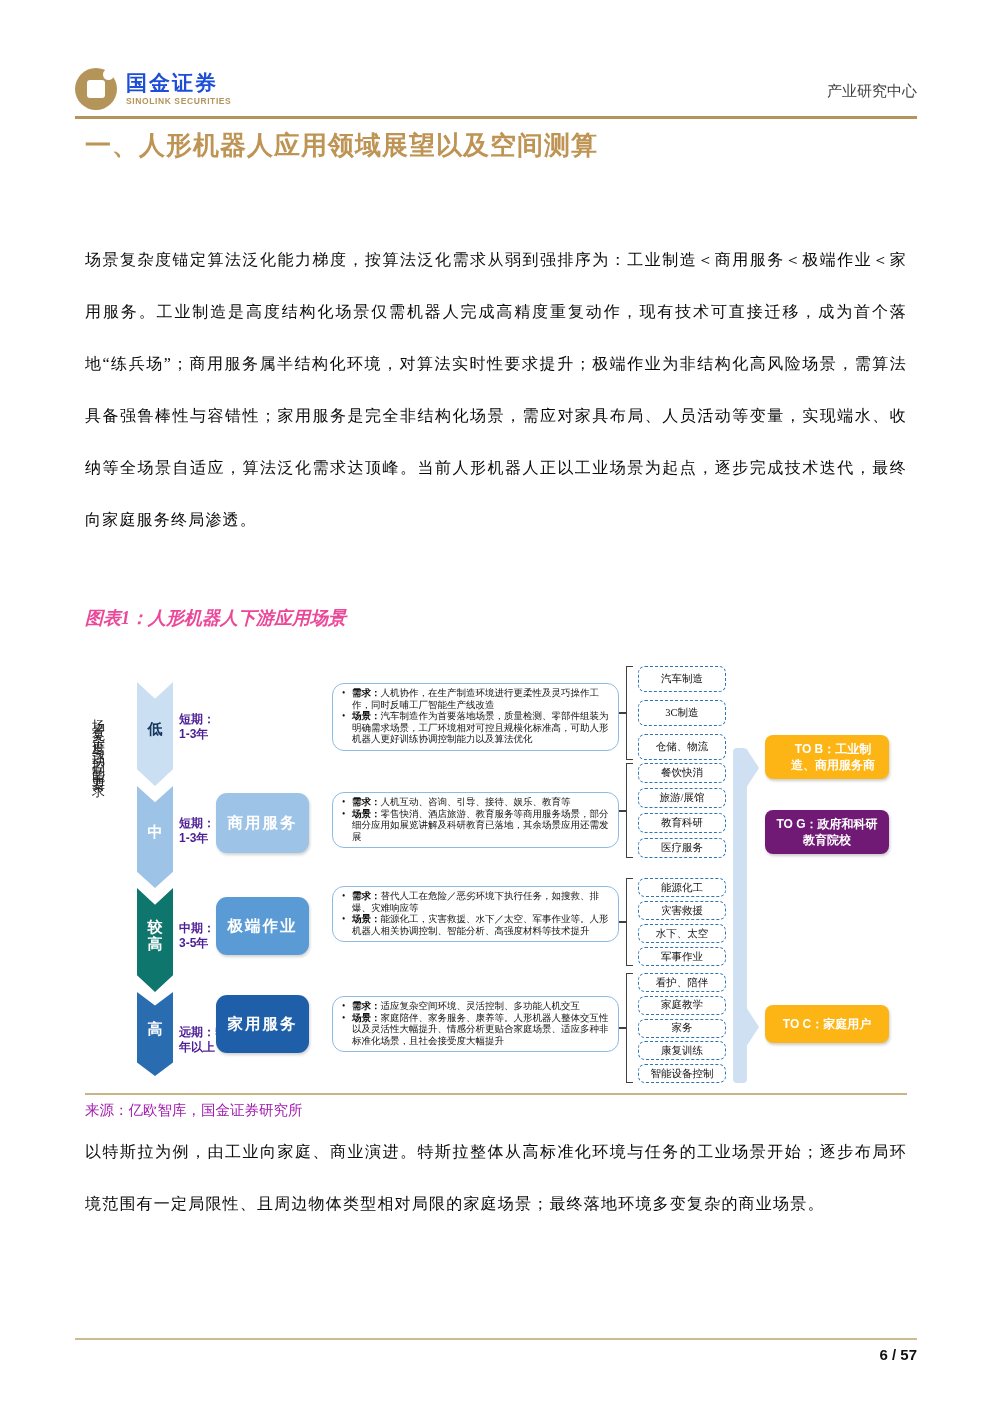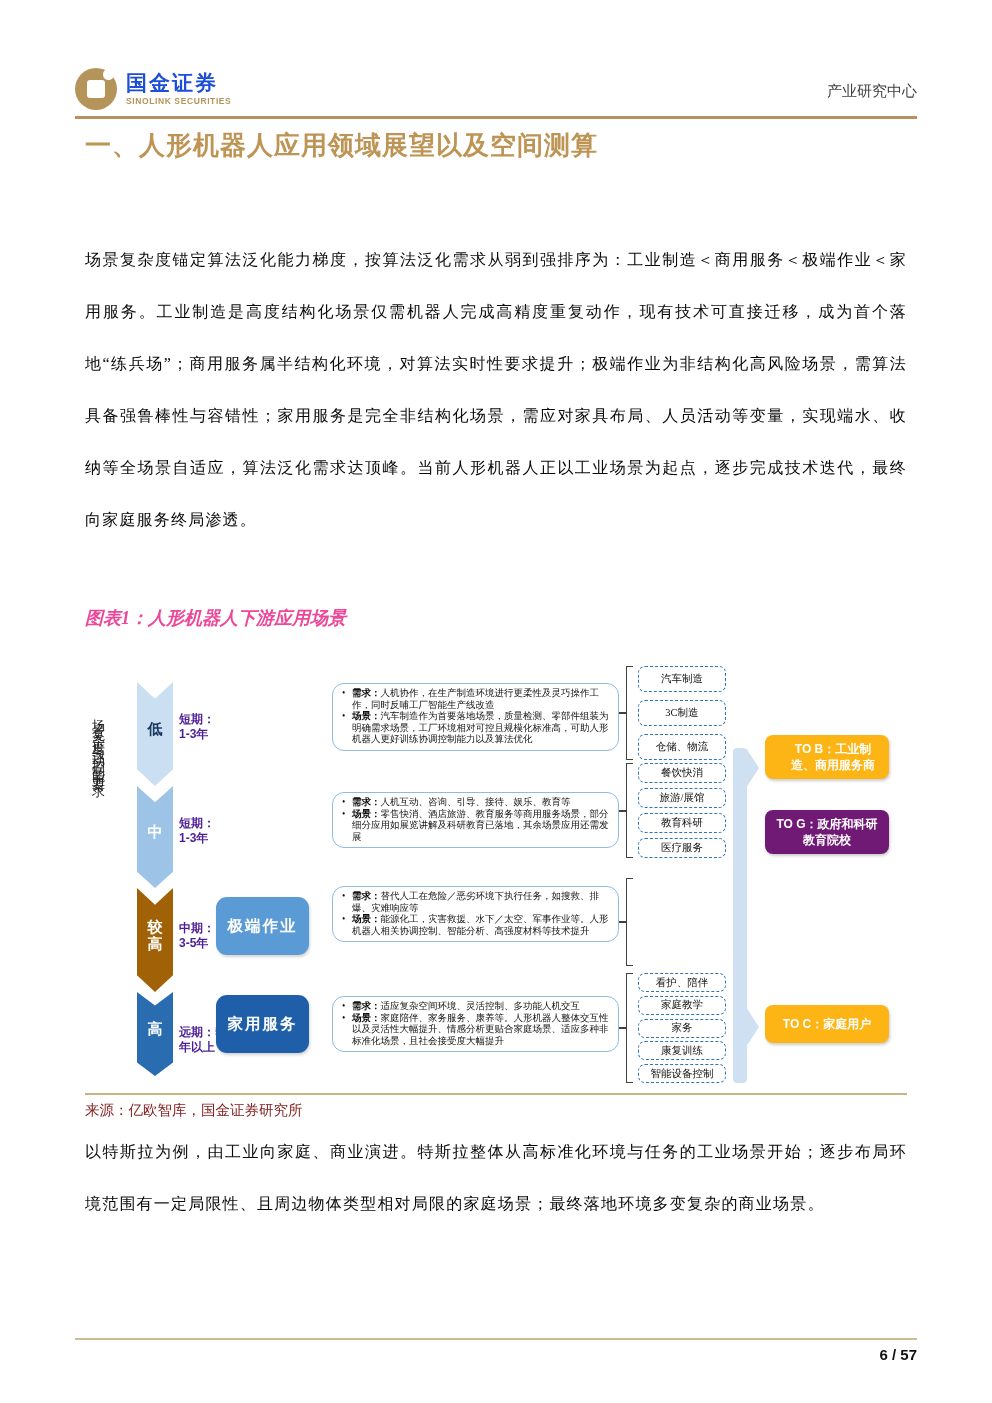--- a/index.html
+++ b/index.html
@@ -60,21 +60,21 @@
   .g1 .tbox{height:26px;}.g2 .tbox{height:20px;}.g3 .tbox{height:19px;}.g4 .tbox{height:19px;}
   .ribbon{position:absolute;left:648px;top:93px;width:14px;height:335px;background:#CFE0F2;border-radius:4px;}
   .bump{position:absolute;left:661px;width:0;height:0;border-top:20px solid transparent;border-bottom:20px solid transparent;border-left:13px solid #CFE0F2;}
   .bp1{top:93px;}.bp2{top:352px;}
   .tobox{position:absolute;left:680px;width:124px;border-radius:8px;color:#fff;font-weight:bold;
          font-family:"Liberation Sans",sans-serif;font-size:12px;line-height:16px;text-align:center;
          display:flex;align-items:center;justify-content:center;padding:4px 8px;box-sizing:border-box;
          box-shadow:1px 2px 3px rgba(0,0,0,.2);}
   .tb{top:80px;height:44px;padding-left:20px;}.tg{top:155px;height:44px;}.tc{top:350px;height:38px;}
   .fig-divider{position:absolute;left:85px;top:1093px;width:822px;height:2px;background:#C9B486;}
-  .fig-src{position:absolute;left:85px;top:1101px;font-size:14.5px;color:#7f1d1d;}
+  .fig-src{position:absolute;left:85px;top:1101px;font-size:14.5px;color:#a21caf;}
   .frule{position:absolute;left:75px;top:1338px;width:842px;height:2px;background:#CDBC93;}
   .pageno{position:absolute;right:75px;top:1346px;font-family:"Liberation Sans",sans-serif;font-weight:bold;font-size:15px;color:#111;}
 </style>
 </head>
 <body>
 
 <div class="page">
 
   <div class="logo">
     <div class="logo-icon"></div>
@@ -92,32 +92,33 @@
 
   <div class="fig">
     <div class="axis">场景复杂度与运动控制能力要求</div>
 
     <div class="arrow a1" style="background: rgb(203, 223, 242);">
         <span class="lvl">低</span>
       </div>
     <div class="arrow a2" style="background: rgb(157, 195, 230);">
         <span class="lvl">中</span>
       </div>
-    <div class="arrow a3" style="background: #a16207;">
+    <div class="arrow a3" style="background: #0f766e;">
         <span class="lvl">较高</span>
       </div>
     <div class="arrow a4" style="background: rgb(42, 108, 176);">
         <span class="lvl">高</span>
       </div>
 
     <div class="period pd1"><span>短期：</span><br><span>1-3年</span></div>
     <div class="period pd2"><span>短期：</span><br><span>1-3年</span></div>
     <div class="period pd3"><span>中期：</span><br><span>3-5年</span></div>
     <div class="period pd4"><span>远期：5</span><br><span>年以上</span></div>
 
+    <div class="stage s2" style="background: rgb(157, 195, 230);">商用服务</div>
     <div class="stage s3" style="background: rgb(91, 155, 213);">极端作业</div>
     <div class="stage s4" style="background: rgb(31, 95, 169);">家用服务</div>
 
     <div class="desc d1">
       <div class="desc-line">
           <span class="bullet">•</span>
           <span><b>需求：</b><span>人机协作，在生产制造环境进行更柔性及灵巧操作工作，同时反哺工厂智能生产线改造</span></span>
         </div>
       <div class="desc-line">
           <span class="bullet">•</span>
@@ -168,20 +169,26 @@
       <div class="tbox">汽车制造</div>
       <div class="tbox">3C制造</div>
       <div class="tbox">仓储、物流</div>
     </div>
     <div class="tgroup g2">
       <div class="tbox">餐饮快消</div>
       <div class="tbox">旅游/展馆</div>
       <div class="tbox">教育科研</div>
       <div class="tbox">医疗服务</div>
     </div>
+    <div class="tgroup g3">
+      <div class="tbox">能源化工</div>
+      <div class="tbox">灾害救援</div>
+      <div class="tbox">水下、太空</div>
+      <div class="tbox">军事作业</div>
+    </div>
     <div class="tgroup g4">
       <div class="tbox">看护、陪伴</div>
       <div class="tbox">家庭教学</div>
       <div class="tbox">家务</div>
       <div class="tbox">康复训练</div>
       <div class="tbox">智能设备控制</div>
     </div>
 
     <div class="ribbon" style="background: rgb(207, 224, 242);"></div>
     <div class="bump bp1"></div>

